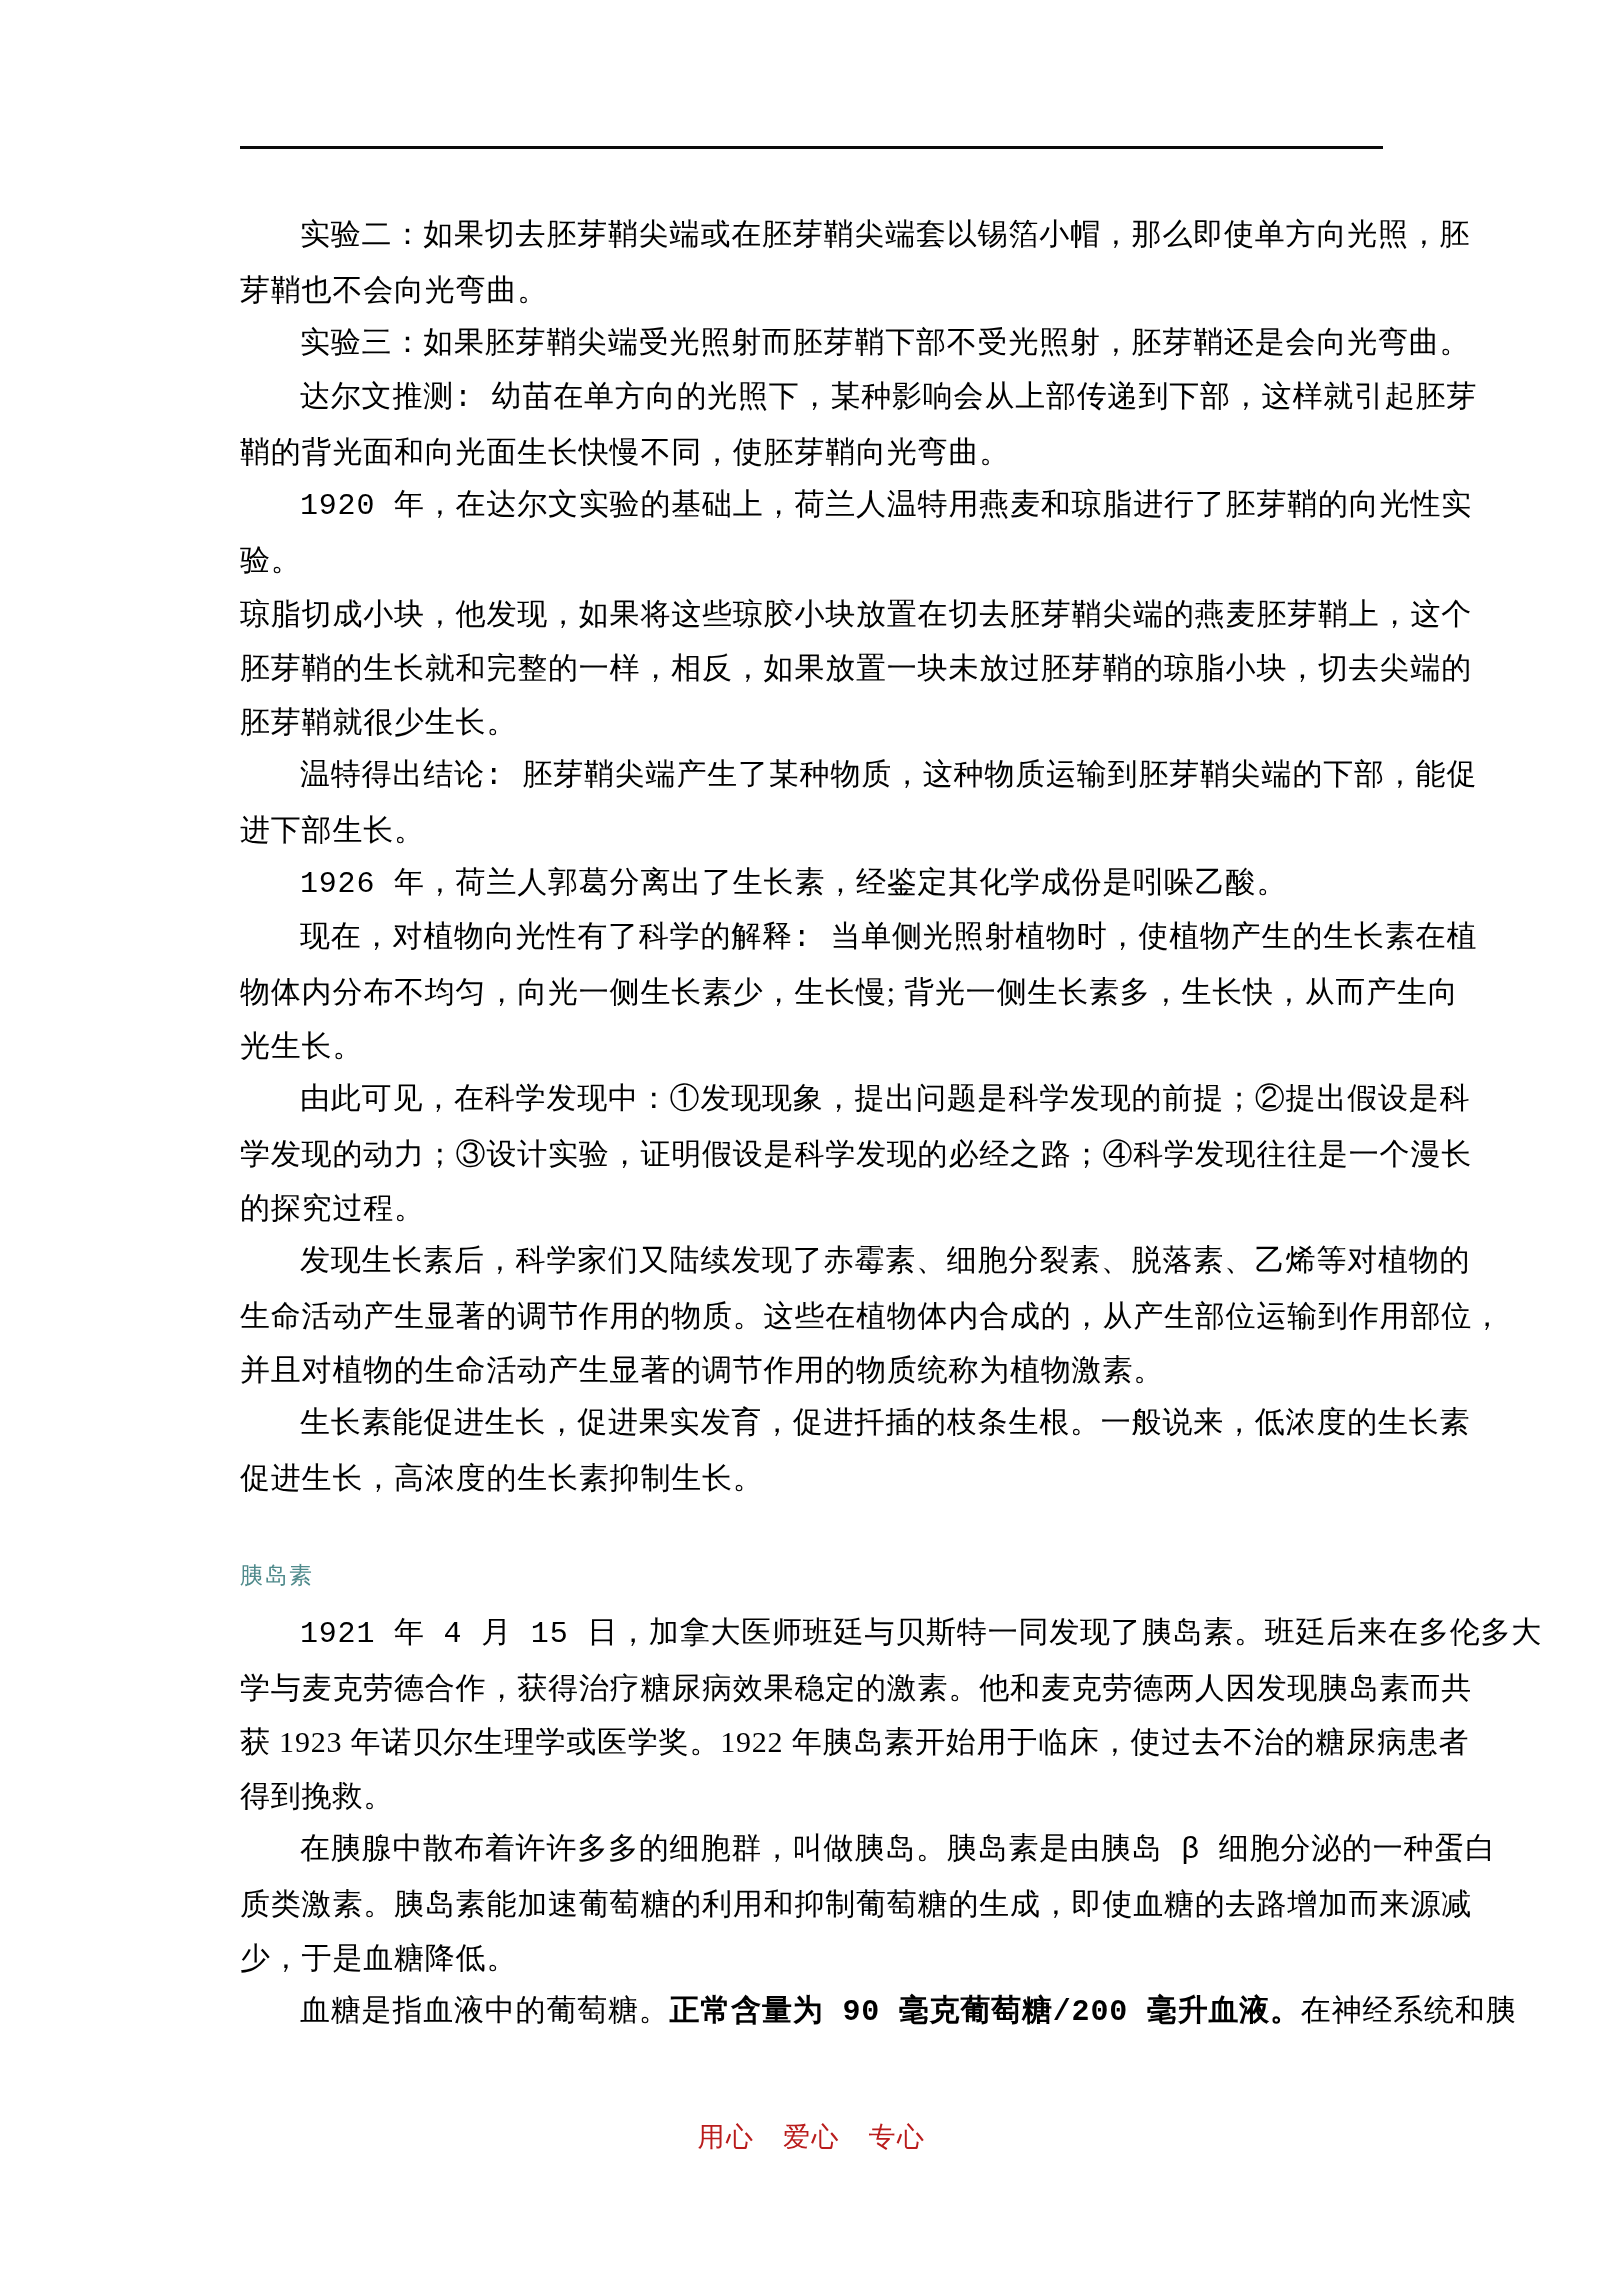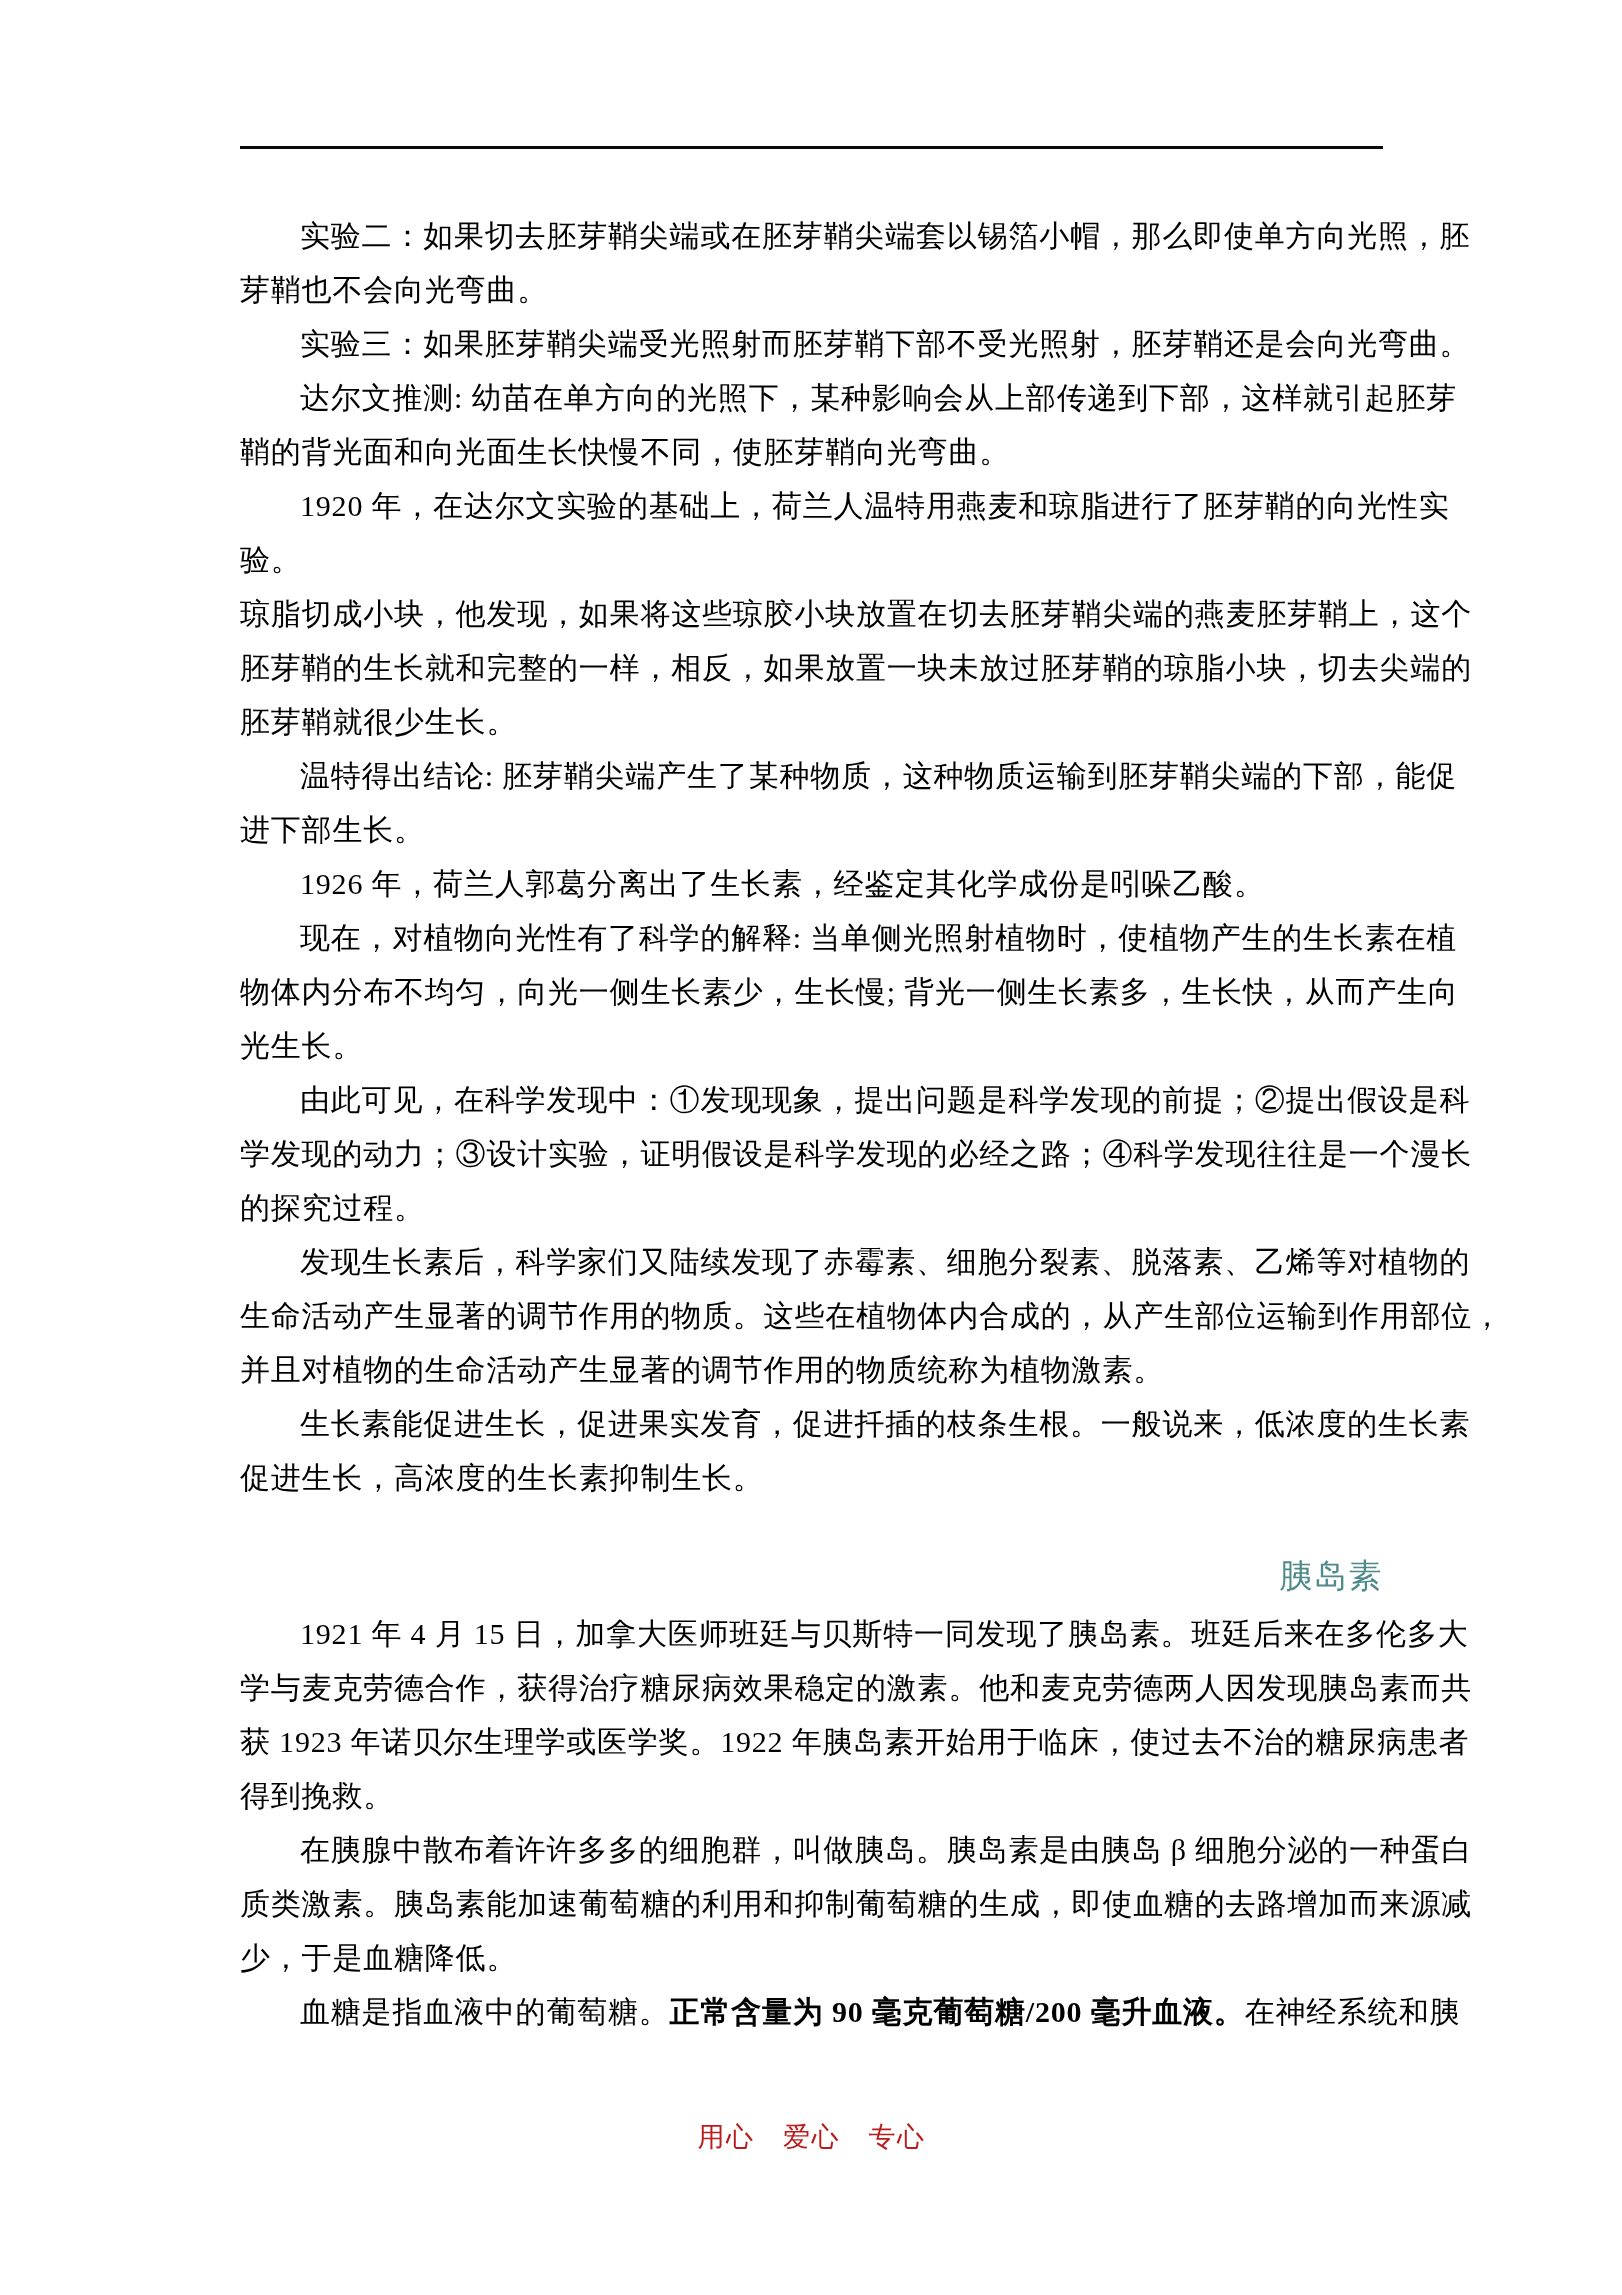--- a/index.html
+++ b/index.html
@@ -29,31 +29,31 @@
     padding-top: 60px;
   }
   .line {
     font-size: 30px;
     line-height: 54px;
     white-space: nowrap;
     letter-spacing: 0.8px;
   }
   .line.indent {
     padding-left: 60px;
+    font-family: Liberation Mono, monospace;
   }
   .bold {
     font-weight: bold;
   }
   .heading {
     margin-top: 40px;
-    font-size: 33px;
+    font-size: 23px;
     line-height: 62px;
     font-weight: normal;
     letter-spacing: 1.5px;
-    text-align: right;
   }
   .page-footer {
     margin-top: 72px;
     text-align: center;
     font-size: 27px;
     line-height: 53px;
     letter-spacing: 1.5px;
     color: #b91c1c;
   }
 </style>

